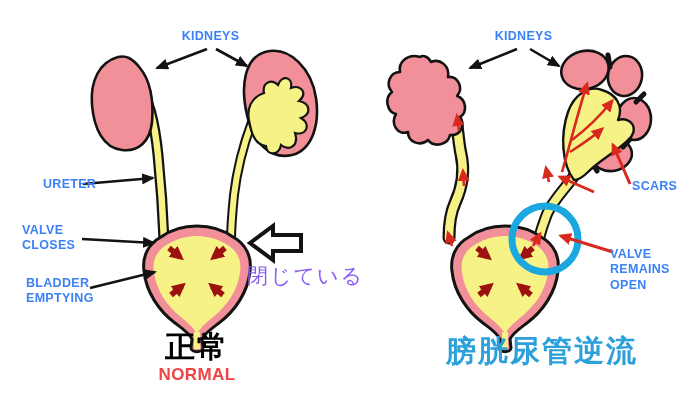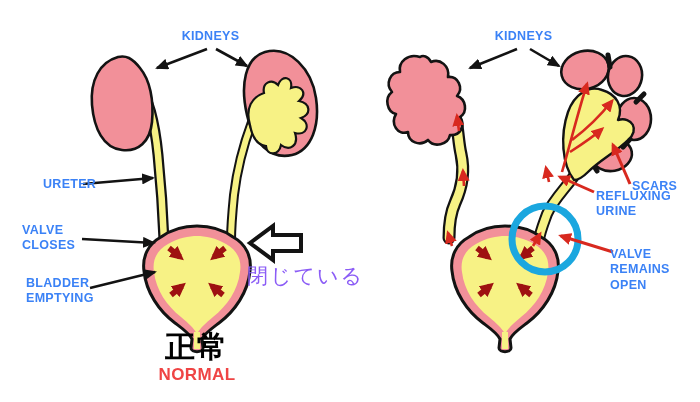--- a/index.html
+++ b/index.html
@@ -140,19 +140,18 @@
   <div class="lbl" style="left:22px;top:223px;">VALVE
 CLOSES</div>
   <div class="lbl" style="left:26px;top:276px;">BLADDER
 EMPTYING</div>
   <div class="note-ja jp" style="left:247px;top:262px;">閉じている</div>
   <div class="title-ja jp centered" style="left:150px;top:332px;width:94px;">正常</div>
   <div class="title-en centered" style="left:150px;top:365px;width:94px;position:absolute;">NORMAL</div>
 
   <div class="lbl centered" style="left:476px;top:29px;width:95px;">KIDNEYS</div>
   <div class="lbl" style="left:632px;top:179px;">SCARS</div>
-  <div class="lbl" style="left:596px;top:189px;">REFLUXING
-URINE</div>
   <div class="lbl" style="left:610px;top:247px;">VALVE
 REMAINS
 OPEN</div>
+  <div class="title-ja jp centered blue-text" style="left:442px;top:336px;width:200px;">膀胱尿管逆流</div>
 
 </div>
 
 </body></html>

